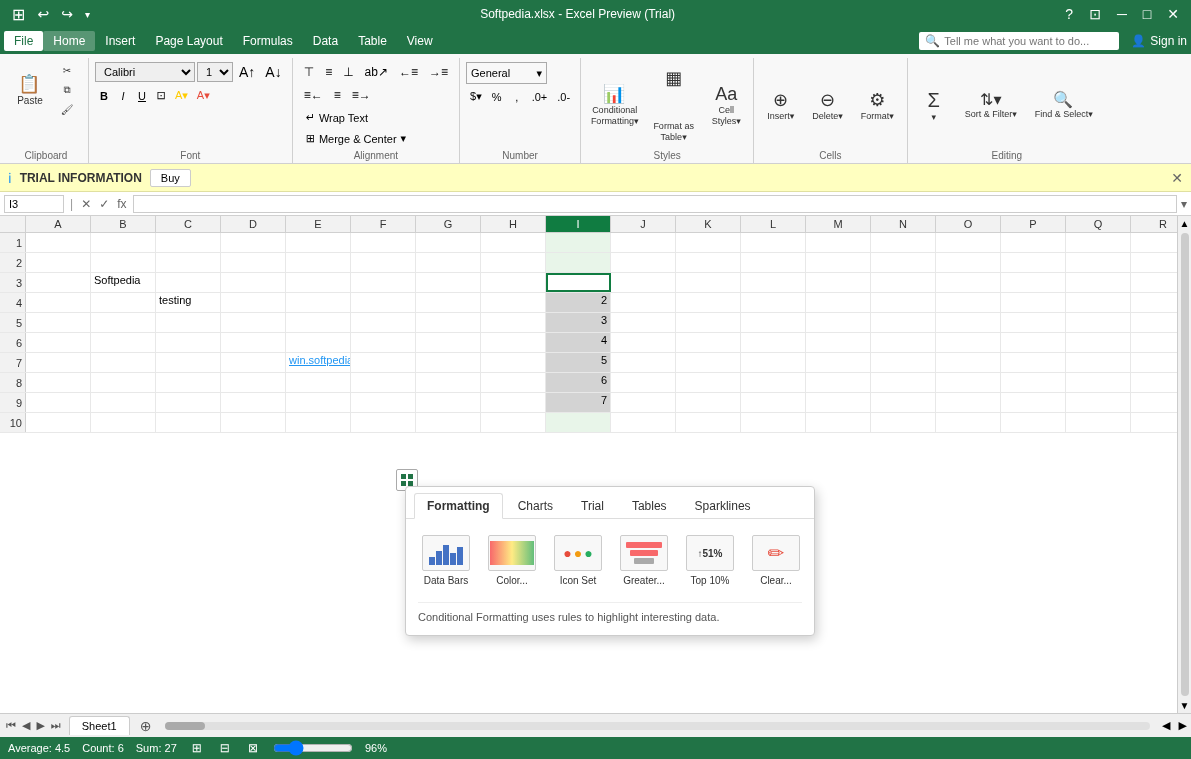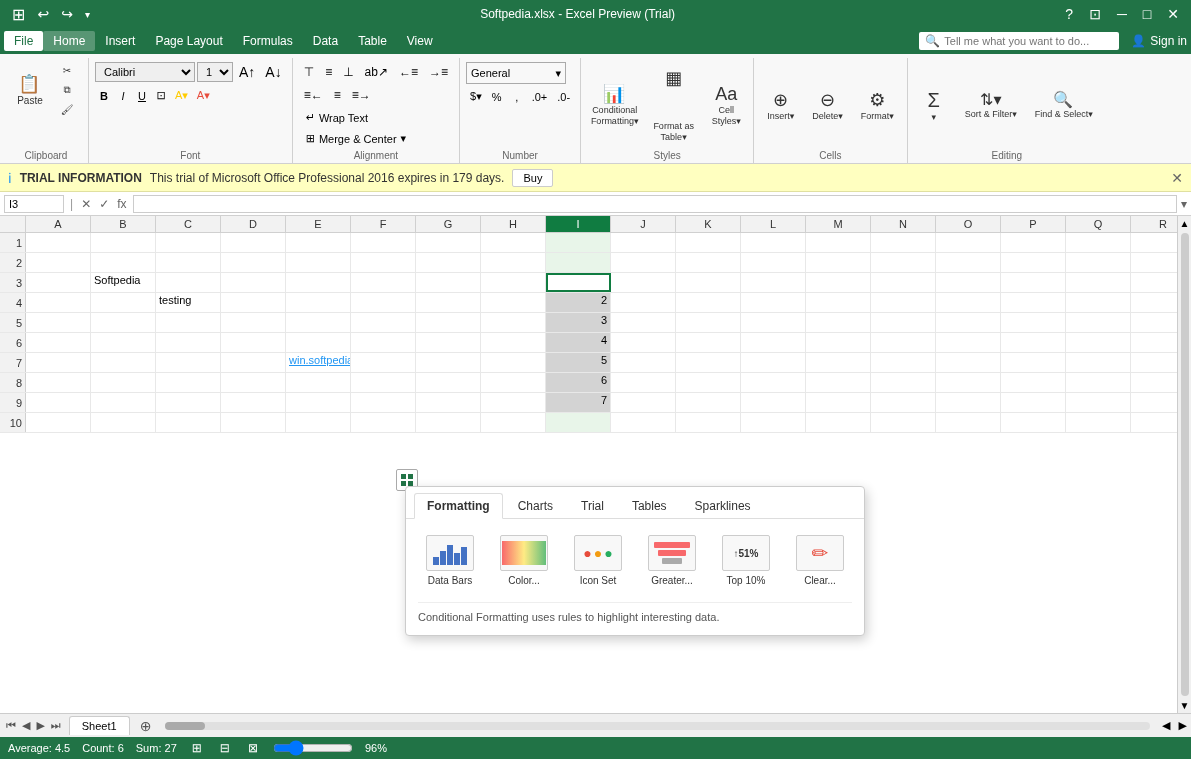--- a/index.html
+++ b/index.html
@@ -171,21 +171,21 @@
       display: flex;
       align-items: center;
       gap: 4px;
     }
 
     
     .number-format-box {
       border: 1px solid #aaa;
       padding: 1px 4px;
       font-size: 11px;
-      width: 100px;
+      width: 81px;
       height: 22px;
       display: flex;
       align-items: center;
       justify-content: space-between;
       cursor: pointer;
     }
 
     
     #trial-bar {
       background: #ffffc0;
@@ -314,21 +314,21 @@
 
     
     #quick-analysis-popup {
       position: absolute;
       left: 405px;
       top: 270px;
       background: white;
       border: 1px solid #ccc;
       border-radius: 4px;
       box-shadow: 2px 4px 12px rgba(0,0,0,0.2);
-      width: 460px;
+      width: 410px;
       z-index: 100;
     }
     #qa-tabs {
       display: flex;
       border-bottom: 1px solid #ddd;
       padding: 6px 8px 0;
       gap: 2px;
     }
     .qa-tab {
       padding: 5px 12px;
@@ -642,21 +642,20 @@
           </div>
         </div>
         <div class="ribbon-group-label">Editing</div>
       </div>
     </div>
   </div>
 
   <div id="trial-bar">
     <span class="info-icon">ℹ</span>
     <span class="trial-label">TRIAL INFORMATION</span>
-    <span class="trial-text">This trial of Microsoft Office Professional 2016 expires in 179 days.</span>
     <button class="buy-btn">Buy</button>
     <span class="close-x">✕</span>
   </div>
 
   <div id="formula-bar">
     <div class="cell-ref-box">
       <span>I3</span>
     </div>
     <span class="formula-separator">|</span>
     <span class="formula-icon">✕</span>

